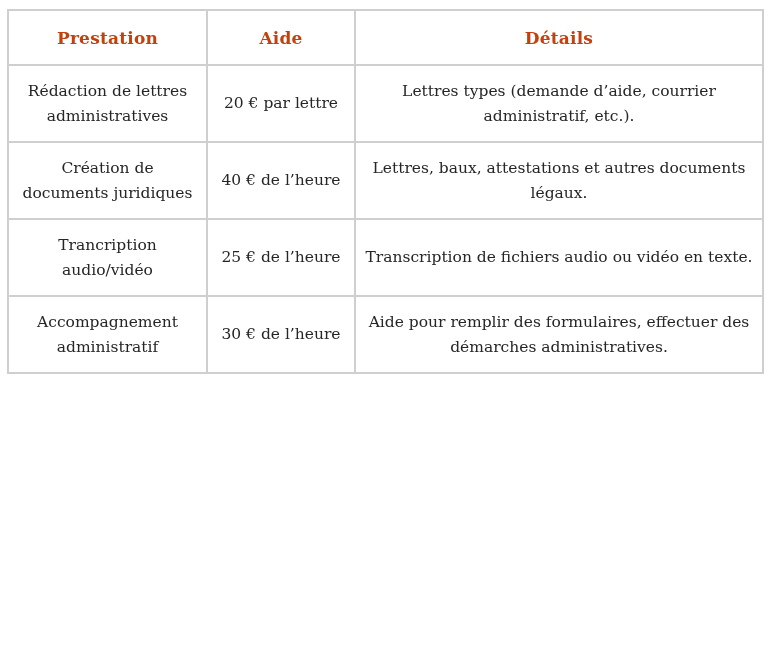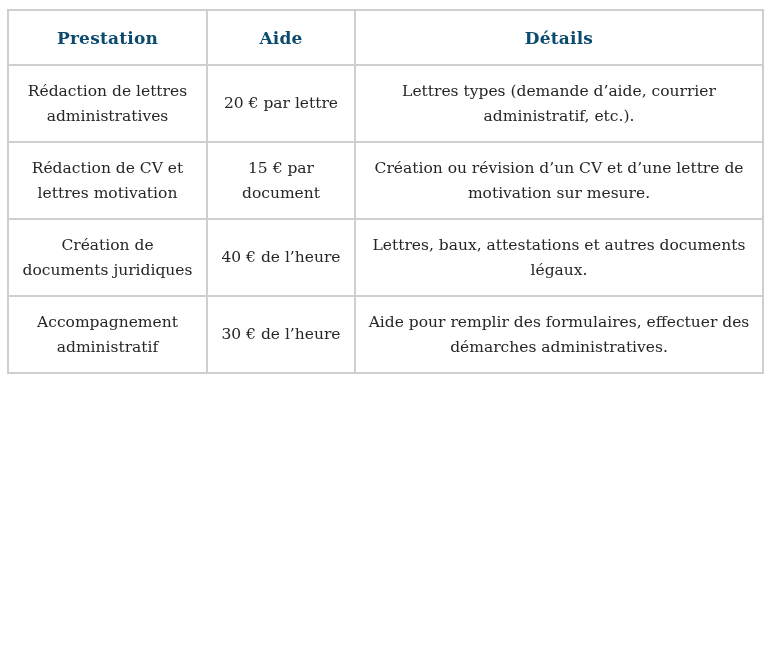--- a/index.html
+++ b/index.html
@@ -29,21 +29,21 @@
     text-align: center;
     vertical-align: middle;
     white-space: pre-line;
     padding: 2px 8px;
     background: #ffffff;
   }
   table.pricing th {
     height: 49px;
     font-size: 17px;
     font-weight: bold;
-    color: #0c4a6e;
+    color: #c2410c;
     letter-spacing: 0.2px;
   }
   table.pricing td {
     height: 71px;
     font-size: 15.5px;
     line-height: 25px;
     font-weight: normal;
   }
   col.col-prestation { width: 199px; }
   col.col-tarif      { width: 148px; }
@@ -68,33 +68,31 @@
     </thead>
     <tbody>
       <tr>
         <td>Rédaction de lettres
 administratives</td>
         <td>20 € par lettre</td>
         <td>Lettres types (demande d’aide, courrier
 administratif, etc.).</td>
       </tr>
       <tr>
-        <td>Rédaction de CV et
-lettres motivation</td>
-        <td>15 € par
-document</td>
-        <td>Création ou révision d’un CV et d’une lettre de
-motivation sur mesure.</td>
-      </tr>
-      <tr>
         <td>Création de
 documents juridiques</td>
         <td>40 € de l’heure</td>
         <td>Lettres, baux, attestations et autres documents
 légaux.</td>
+      </tr>
+      <tr>
+        <td>Trancription
+audio/vidéo</td>
+        <td>25 € de l’heure</td>
+        <td>Transcription de fichiers audio ou vidéo en texte.</td>
       </tr>
       <tr>
         <td>Accompagnement
 administratif</td>
         <td>30 € de l’heure</td>
         <td>Aide pour remplir des formulaires, effectuer des
 démarches administratives.</td>
       </tr>
     </tbody>
   </table>

